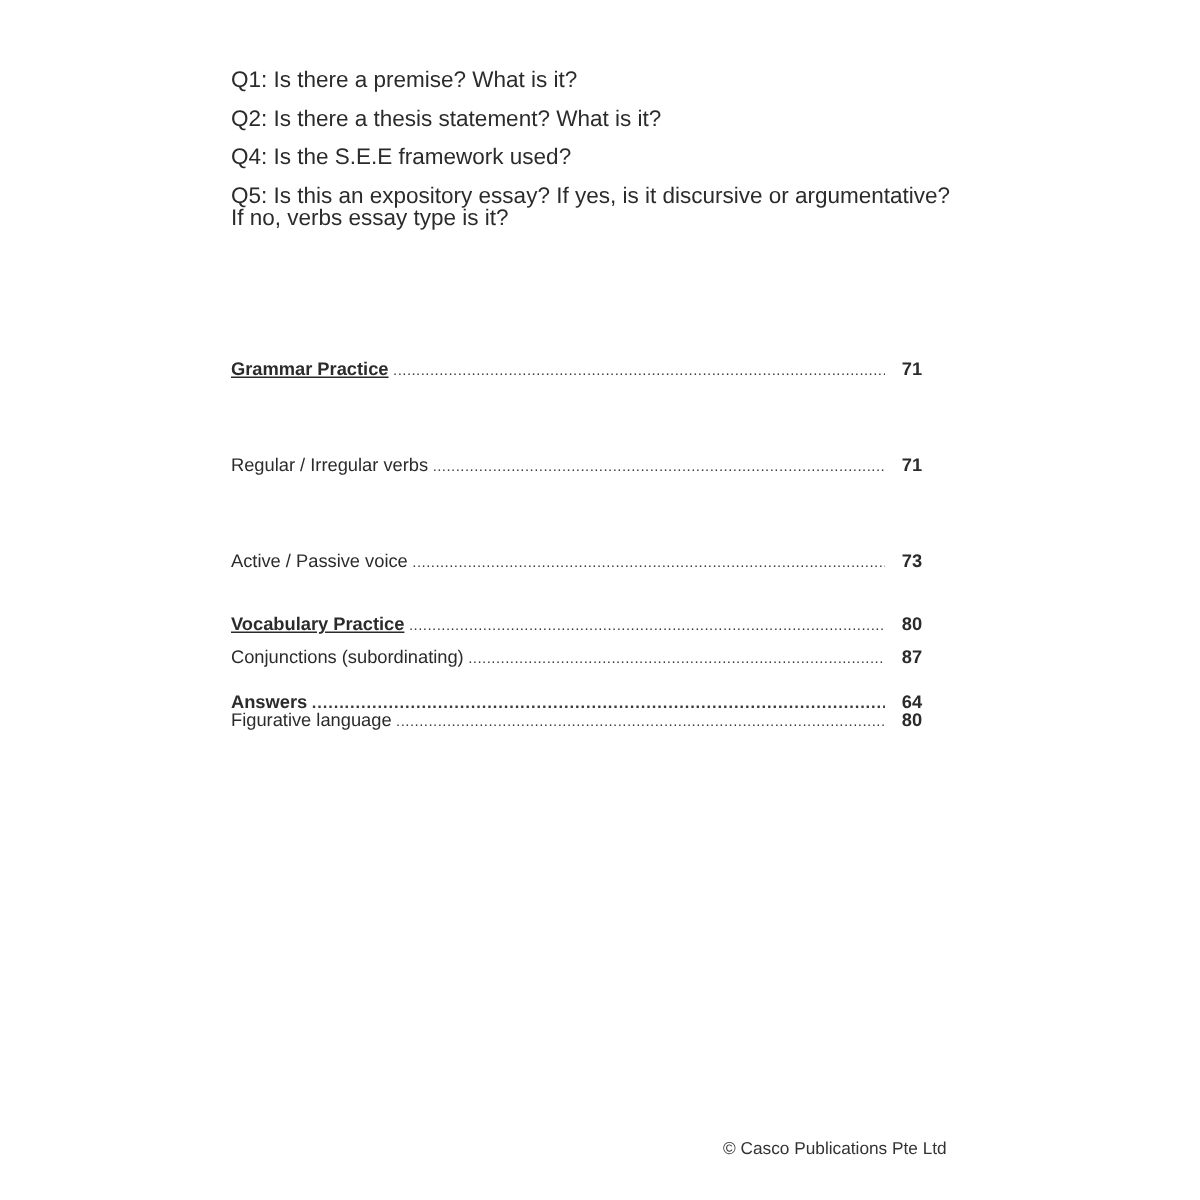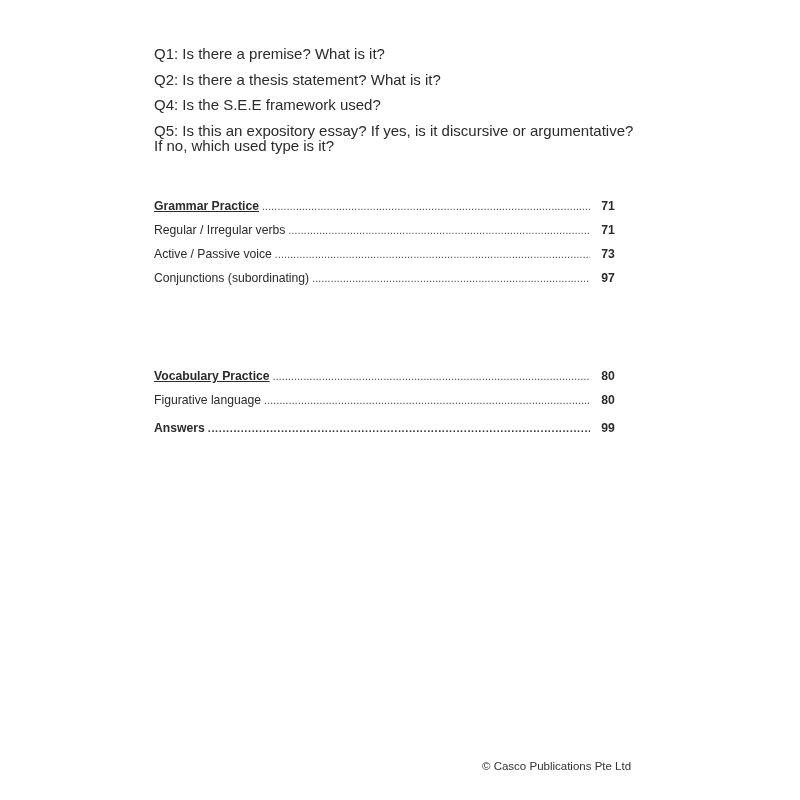--- a/index.html
+++ b/index.html
@@ -5,21 +5,21 @@
   html, body { margin: 0; padding: 0; }
   body {
     width: 800px; height: 800px; background: #ffffff;
     font-family: "Liberation Sans", sans-serif; color: #2b2b2b;
     position: relative; overflow: hidden;
   }
   .questions { position: absolute; left: 154px; top: 46px; width: 480px; font-size: 15px; }
   .q { margin: 0 0 10.5px 0; line-height: 15px; }
   .q.multi { line-height: 15px; }
   .toc { position: absolute; left: 154px; width: 472px; font-size: 12.2px; }
-  .row { display: flex; align-items: baseline; height: 24px; }
+  .row { display: flex; align-items: baseline; height: 24px; margin-top: 40px; }
   .row .label { white-space: nowrap; padding-right: 3px; }
   .row .label.bold { font-weight: bold; }
   .row .label.ul { text-decoration: underline; }
   .row .dots {
     flex: 1; overflow: hidden; white-space: nowrap; color: #3a3a3a;
     letter-spacing: 0.3px; font-size: 10px;
   }
   .row .dots.bold { font-weight: bold; font-size: 11px; letter-spacing: 0.6px; }
   .row .dots::after { content: "..............................................................................................................................................................................................................................................................................................."; }
   .row .page { width: 36px; text-align: center; font-weight: bold; }
@@ -28,21 +28,21 @@
   .sec-answers { top: 421px; }
   .footer { position: absolute; left: 482px; top: 760px; font-size: 11.5px; color: #333; }
 </style>
 </head>
 <body>
 
 <div class="questions">
   <p class="q">Q1: Is there a premise? What is it?</p>
   <p class="q">Q2: Is there a thesis statement? What is it?</p>
   <p class="q">Q4: Is the S.E.E framework used?</p>
-  <p class="q multi">Q5: Is this an expository essay? If yes, is it discursive or argumentative? If no, which used type is it?</p>
+  <p class="q multi">Q5: Is this an expository essay? If yes, is it discursive or argumentative? If no, verbs essay type is it?</p>
 </div>
 
 <div class="toc sec-grammar">
   <div class="row">
     <span class="label bold ul">Grammar Practice</span>
     <span class="dots"></span>
     <span class="page">71</span>
   </div>
   <div class="row">
     <span class="label">Regular / Irregular verbs</span>
@@ -50,38 +50,38 @@
     <span class="page">71</span>
   </div>
   <div class="row">
     <span class="label">Active / Passive voice</span>
     <span class="dots"></span>
     <span class="page">73</span>
   </div>
   <div class="row">
     <span class="label">Conjunctions (subordinating)</span>
     <span class="dots"></span>
-    <span class="page">97</span>
+    <span class="page">87</span>
   </div>
 </div>
 
 <div class="toc sec-vocab">
   <div class="row">
     <span class="label bold ul">Vocabulary Practice</span>
     <span class="dots"></span>
     <span class="page">80</span>
   </div>
   <div class="row">
     <span class="label">Figurative language</span>
     <span class="dots"></span>
     <span class="page">80</span>
   </div>
 </div>
 
 <div class="toc sec-answers">
   <div class="row">
     <span class="label bold">Answers</span>
     <span class="dots bold"></span>
-    <span class="page">99</span>
+    <span class="page">64</span>
   </div>
 </div>
 
 <div class="footer">© Casco Publications Pte Ltd</div>
 
 </body></html>

